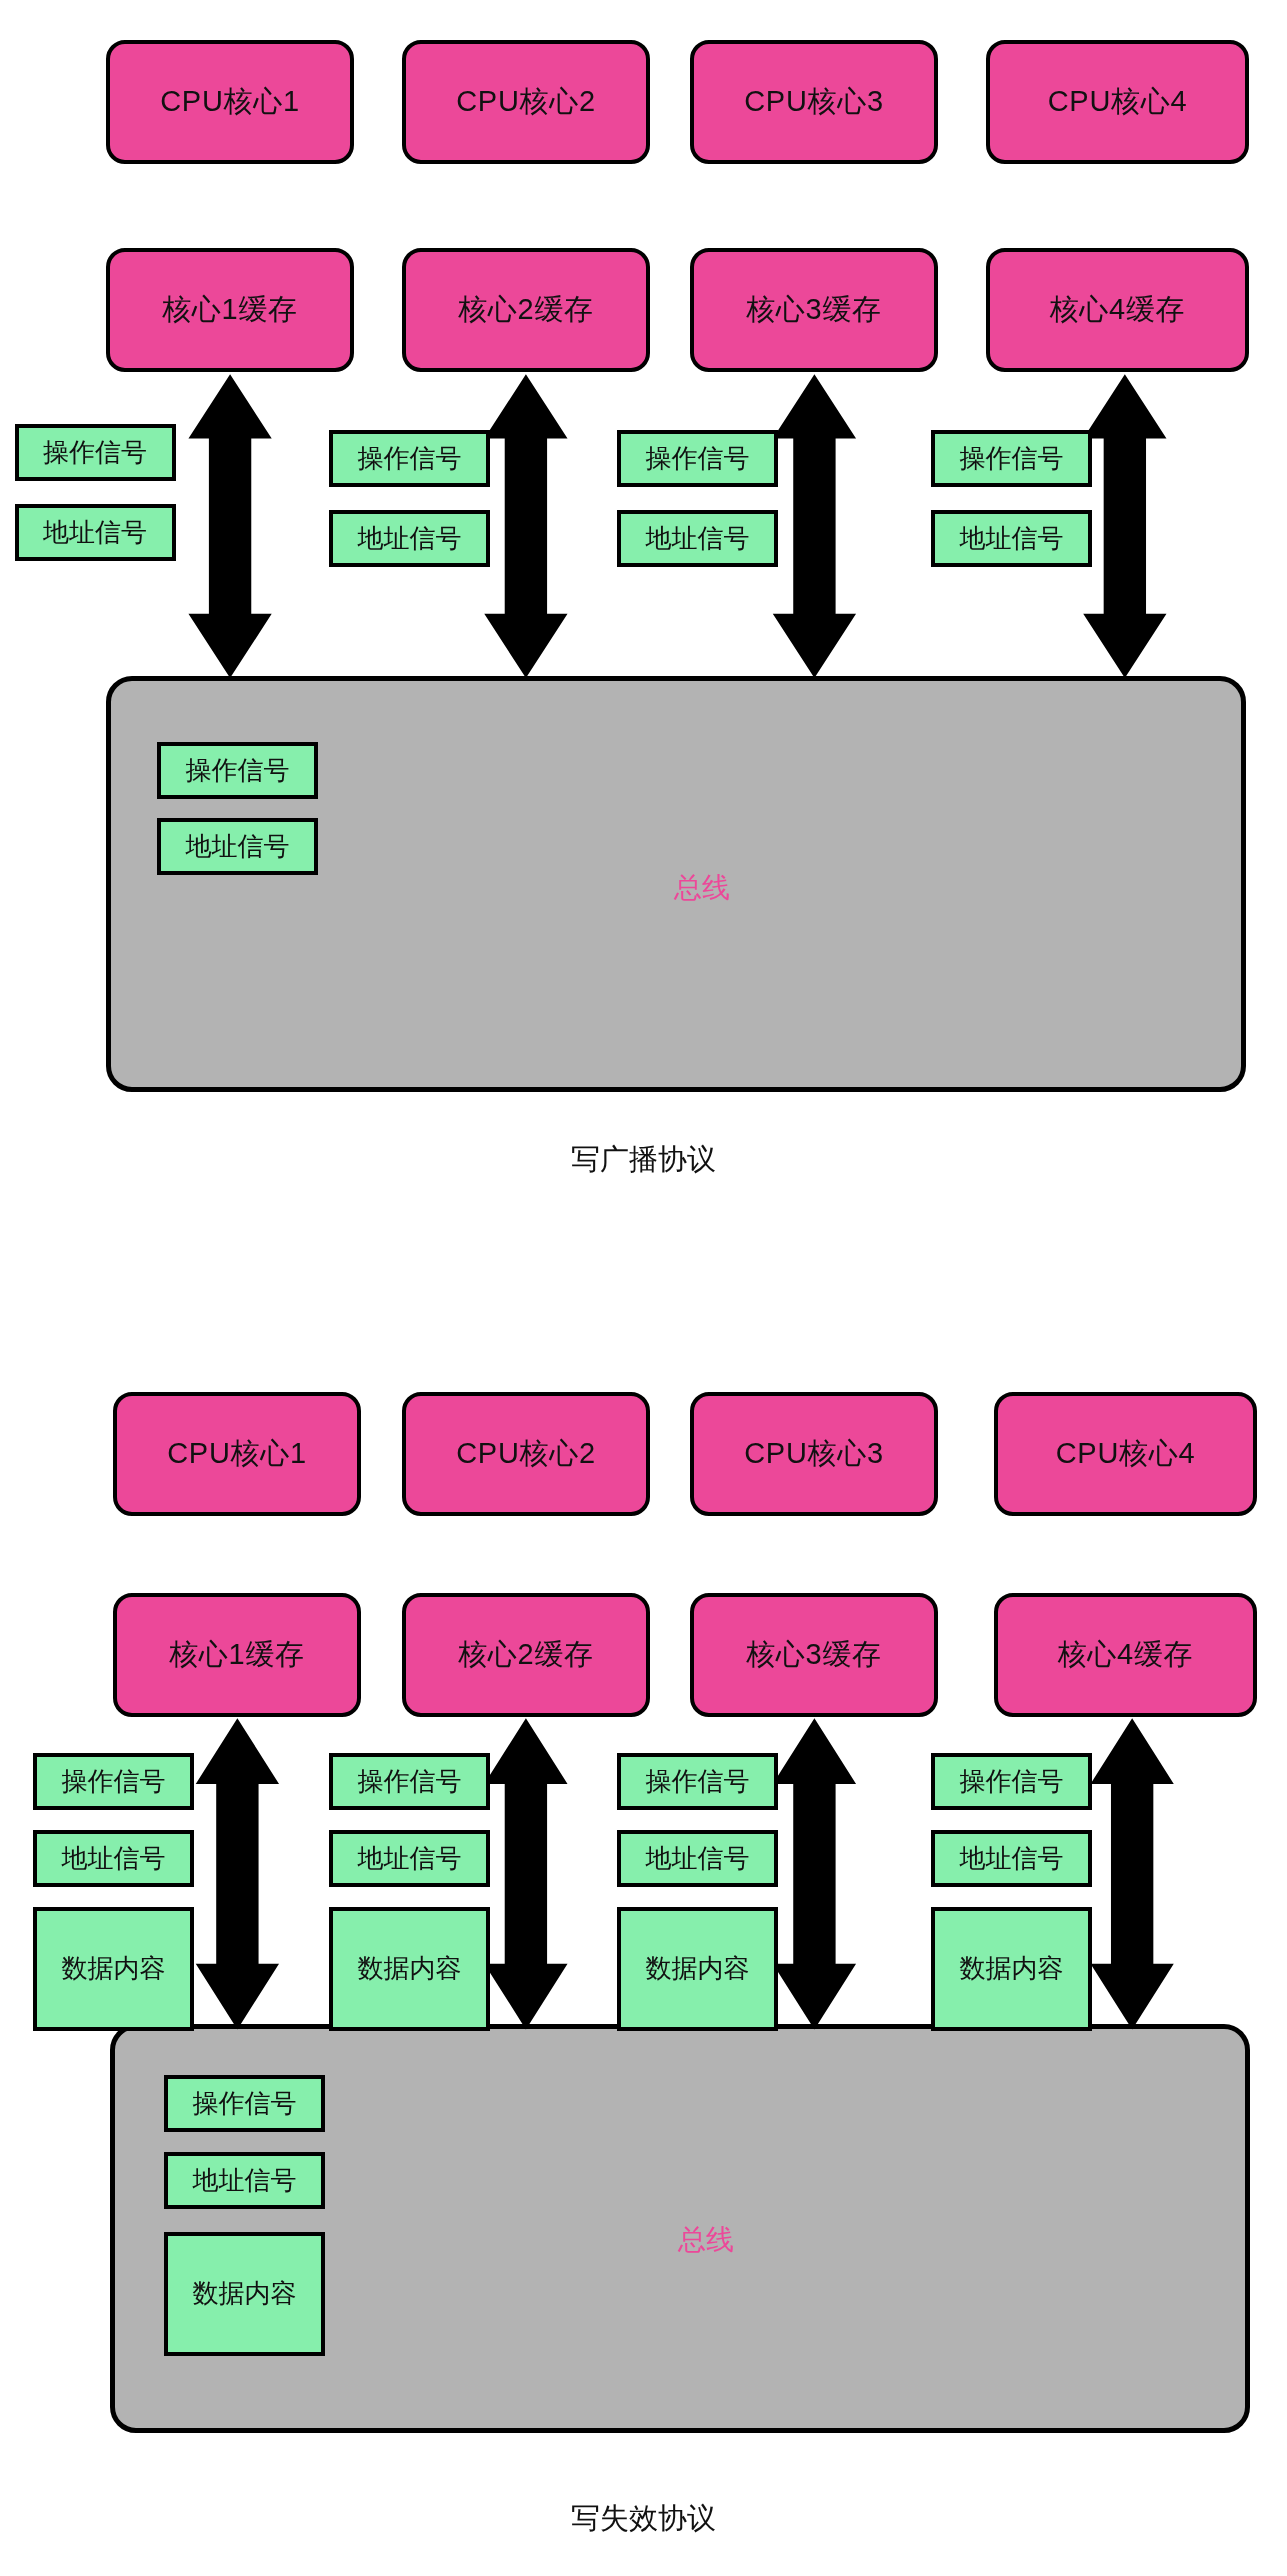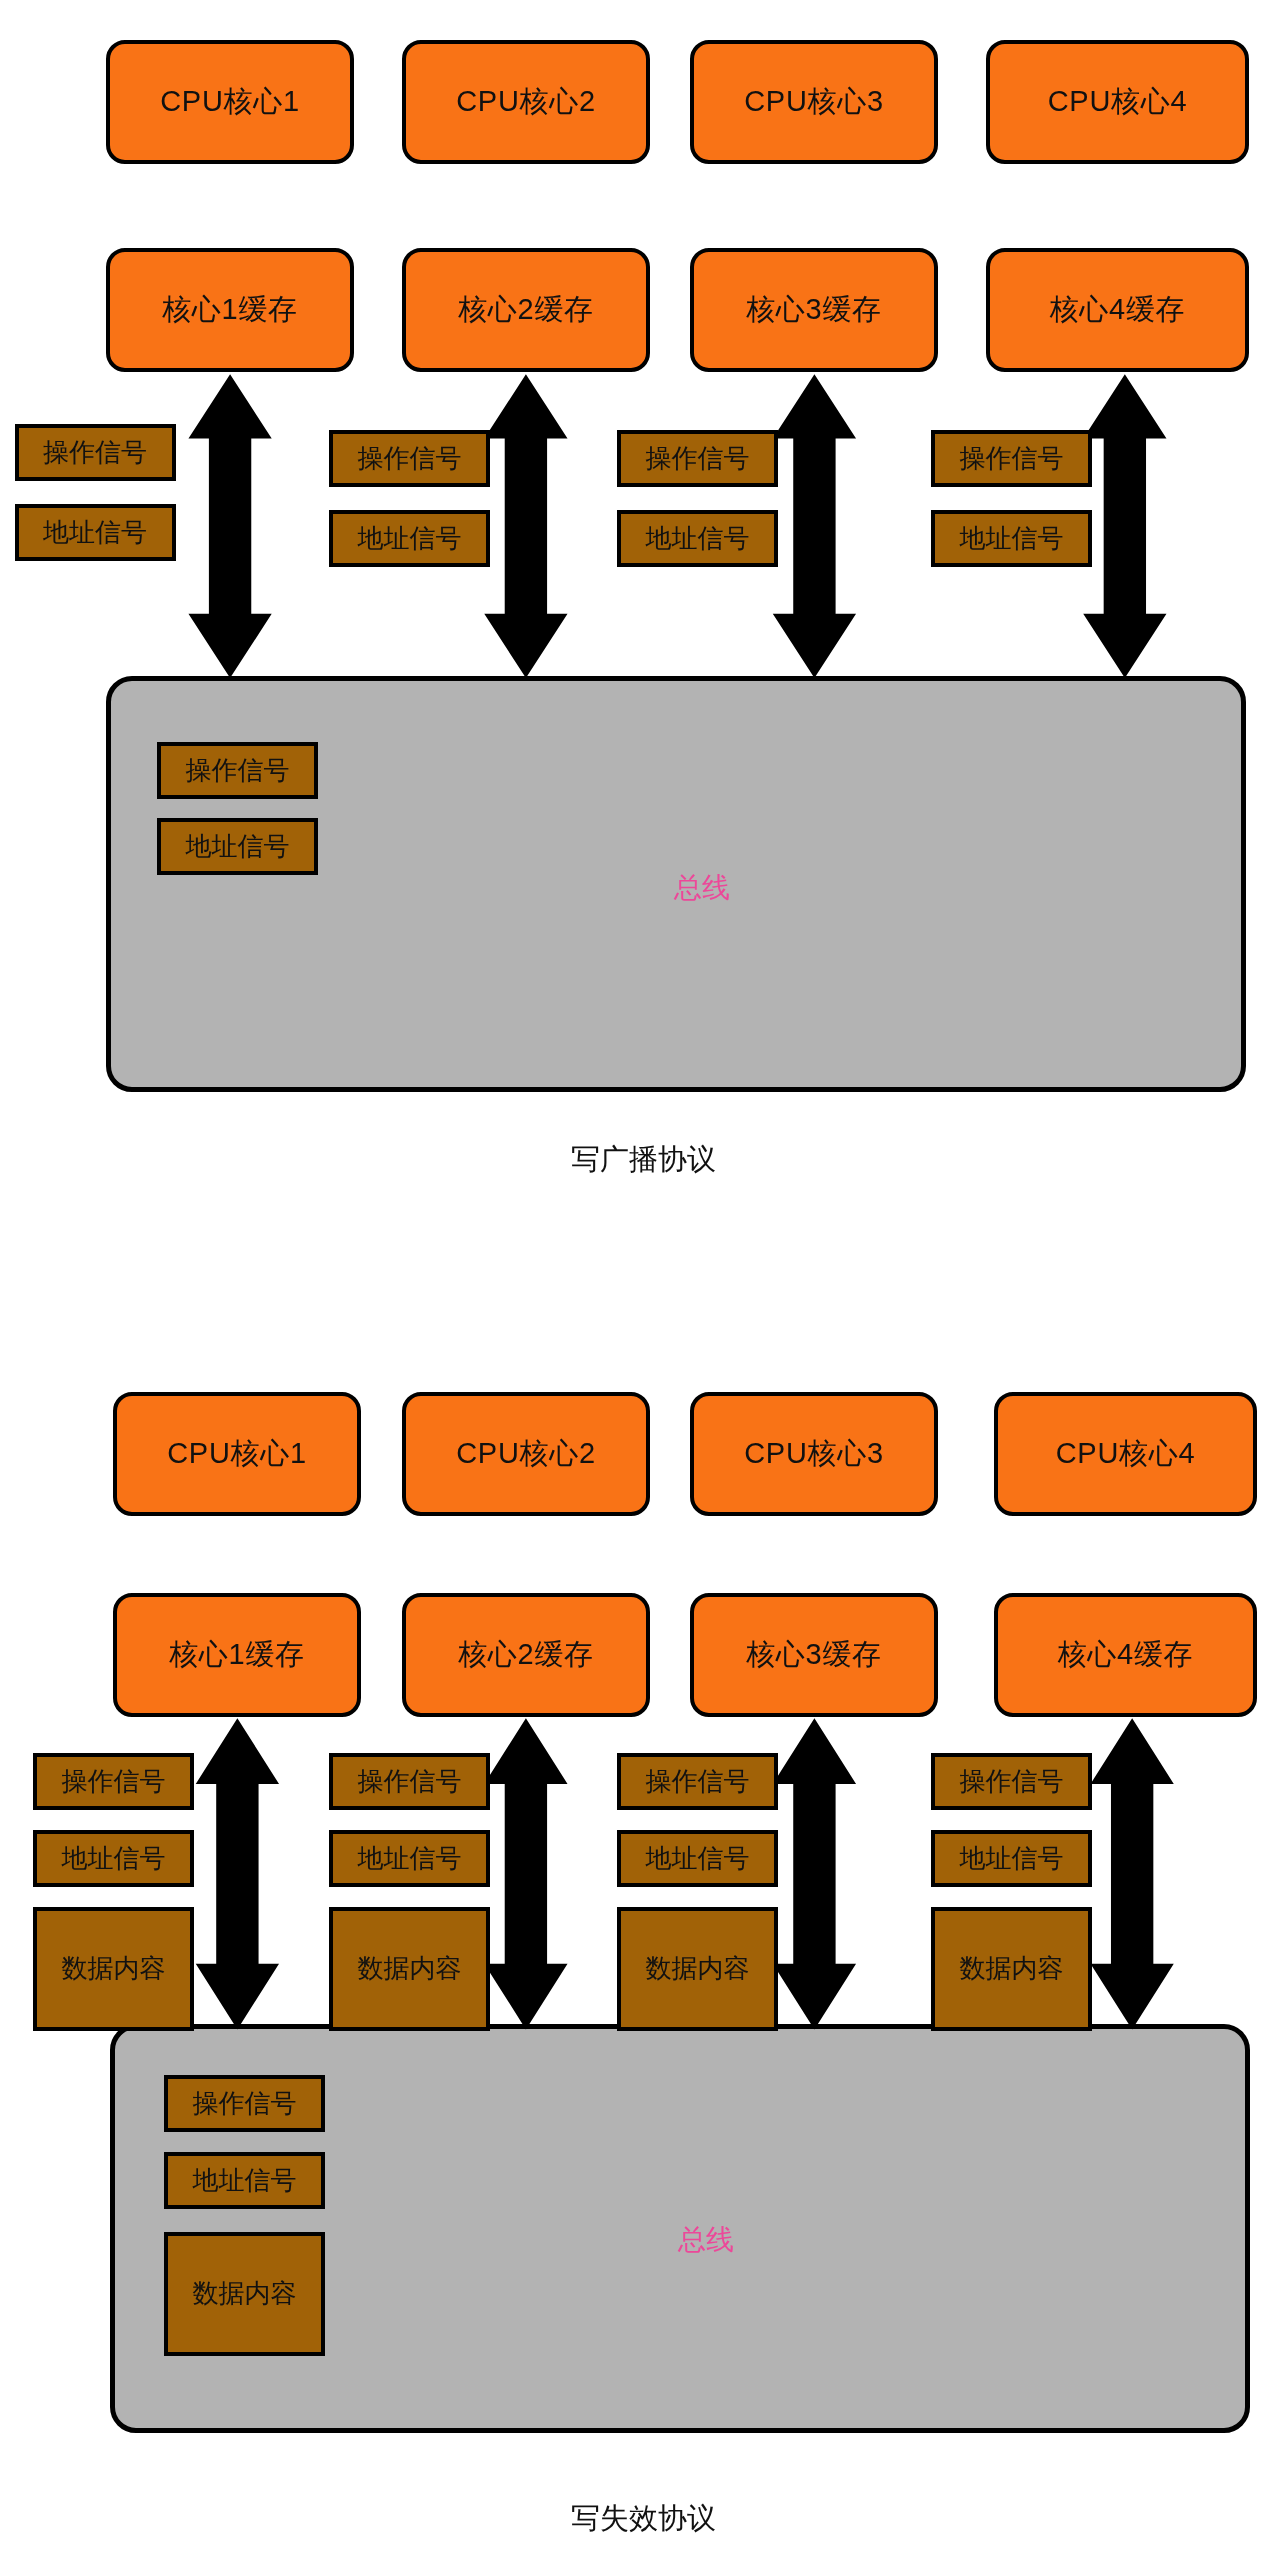--- a/index.html
+++ b/index.html
@@ -3,21 +3,21 @@
 <meta charset="utf-8">
 <style>
   html,body{margin:0;padding:0;background:#ffffff;}
   body{width:1287px;height:2576px;position:relative;
        font-family:"Liberation Sans","DejaVu Sans",sans-serif;}
   .canvas{position:absolute;left:0;top:0;width:1287px;height:2576px;}
 
   
   .node{
     position:absolute;
-    background:#f97316;
+    background:#ec4899;
     border:4.4px solid #000000;
     border-radius:19px;
     box-sizing:border-box;
     display:flex;align-items:center;justify-content:center;
     font-size:29px;color:#111111;letter-spacing:0.7px;
   }
   
   .bus{
     position:absolute;
     background:#b3b3b3;
@@ -26,21 +26,21 @@
     box-sizing:border-box;
   }
   .bus-label{
     position:absolute;font-size:28px;color:#ec4899;
     text-align:center;
     margin-left:26px;
   }
   
   .chip{
     position:absolute;
-    background:#a16207;
+    background:#86efac;
     border:4.4px solid #000000;
     box-sizing:border-box;
     display:flex;align-items:center;justify-content:center;
     font-size:26px;color:#111111;
     line-height:1.12;
     text-align:right;
     z-index:6;
   }
   .chip.two-line{flex-direction:row;}
   

